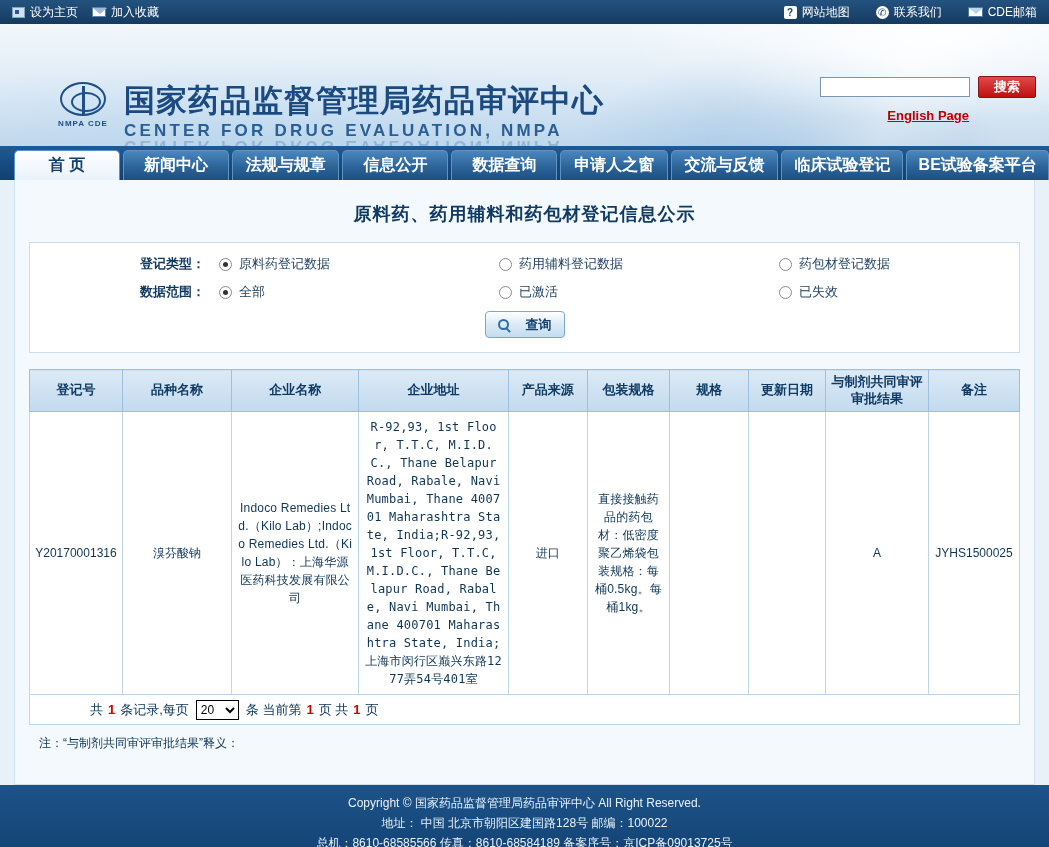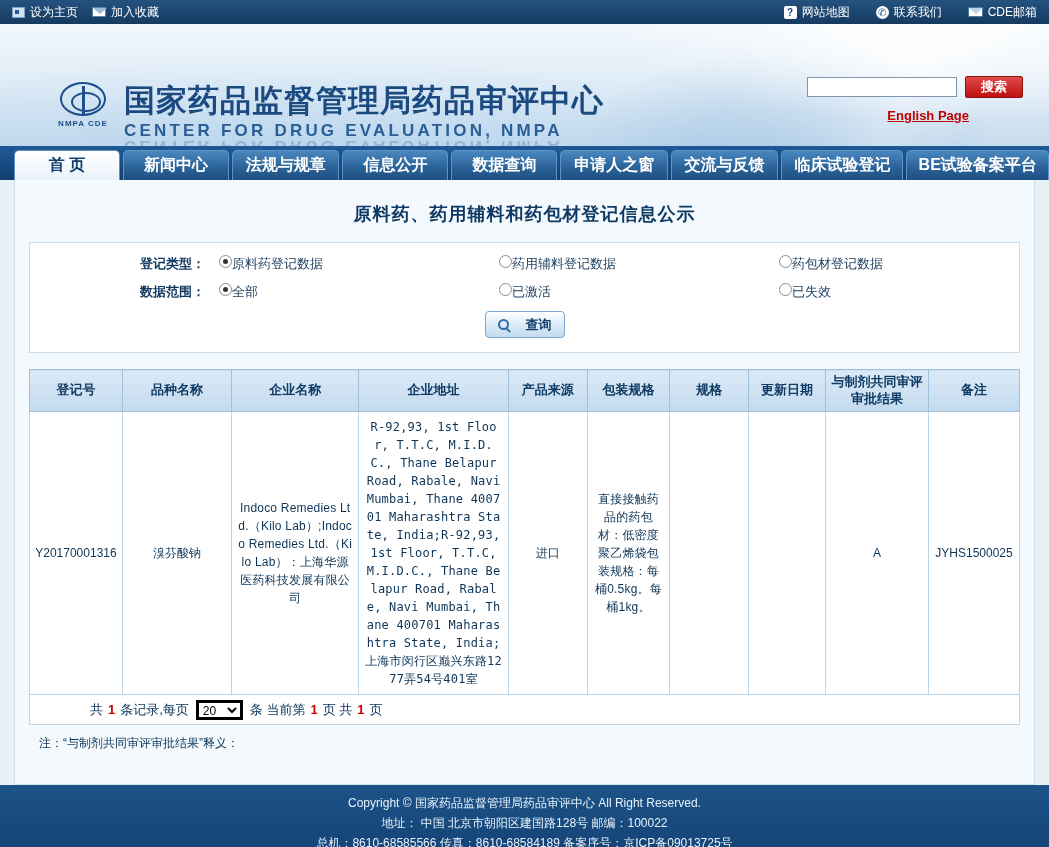--- a/index.html
+++ b/index.html
@@ -112,21 +112,21 @@
     font-size: 17px; font-weight: bold; color: #2a5e96;
     letter-spacing: 3.2px;
   }
   .title-en-refl {
     position: absolute; left: 124px; top: 112px;
     font-size: 17px; font-weight: bold; color: rgba(42,94,150,0.28);
     letter-spacing: 3.2px;
     transform: scaleY(-1);
   }
   .search-box {
-    position: absolute; right: 26px; top: 52px;
+    position: absolute; right: 13px; top: 52px;
     display: flex; align-items: center; gap: 8px;
   }
   .search-input {
     width: 150px; height: 20px; border: 1px solid #7b96ad; background: #ffffff;
     font-size: 12px; padding: 1px 3px;
   }
   .search-btn {
     width: 58px; height: 22px; border: 1px solid #8d1313;
     background: linear-gradient(to bottom, #e04a4a 0%, #c01010 100%);
     color: #ffffff; font-size: 13px; font-weight: bold; cursor: pointer;
@@ -208,21 +208,21 @@
   }
   .form-label {
     width: 206px;
     text-align: right;
     padding-right: 14px;
     font-weight: bold;
     color: #10385f;
     white-space: nowrap;
   }
   .radio-group { display: flex; flex: 1; }
-  .radio-cell { display: flex; }
+  .radio-cell { display: flex; align-items: center; gap: 7px; }
   .radio-cell.c1 { width: 280px; }
   .radio-cell.c2 { width: 280px; }
   .radio-cell.c3 { width: 240px; }
   .radio {
     width: 13px; height: 13px; border-radius: 50%;
     border: 1px solid #8a8a8a; background: #ffffff;
     position: relative; flex: none;
   }
   .radio.checked:after {
     content: ""; position: absolute; left: 3px; top: 3px;
@@ -299,21 +299,21 @@
     border-top: none;
     background: #ffffff;
     height: 30px;
     display: flex; align-items: center;
     font-size: 13px; color: #103a61;
     padding-left: 60px;
     gap: 3px;
   }
   .pager .num { color: #cc0000; font-weight: bold; padding: 0 2px; }
   .pgsize {
-    height: 20px; font-size: 12px; border: 3px solid #000000; background: #ffffff;
+    height: 20px; font-size: 12px; border: 1px solid #000000; background: #ffffff;
     margin: 0 4px;
   }
 
   
   .legend {
     margin: 10px 14px 0 24px;
     font-size: 12px;
     color: #0d3558;
   }
   .legend .hd { font-weight: normal; margin-bottom: 6px; }

